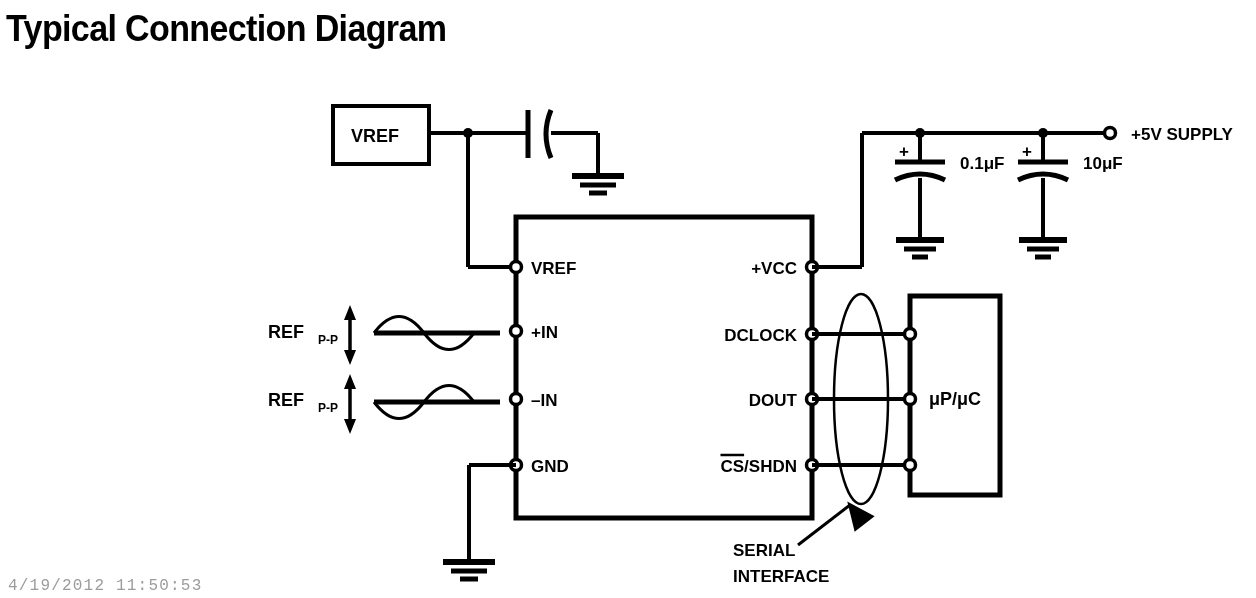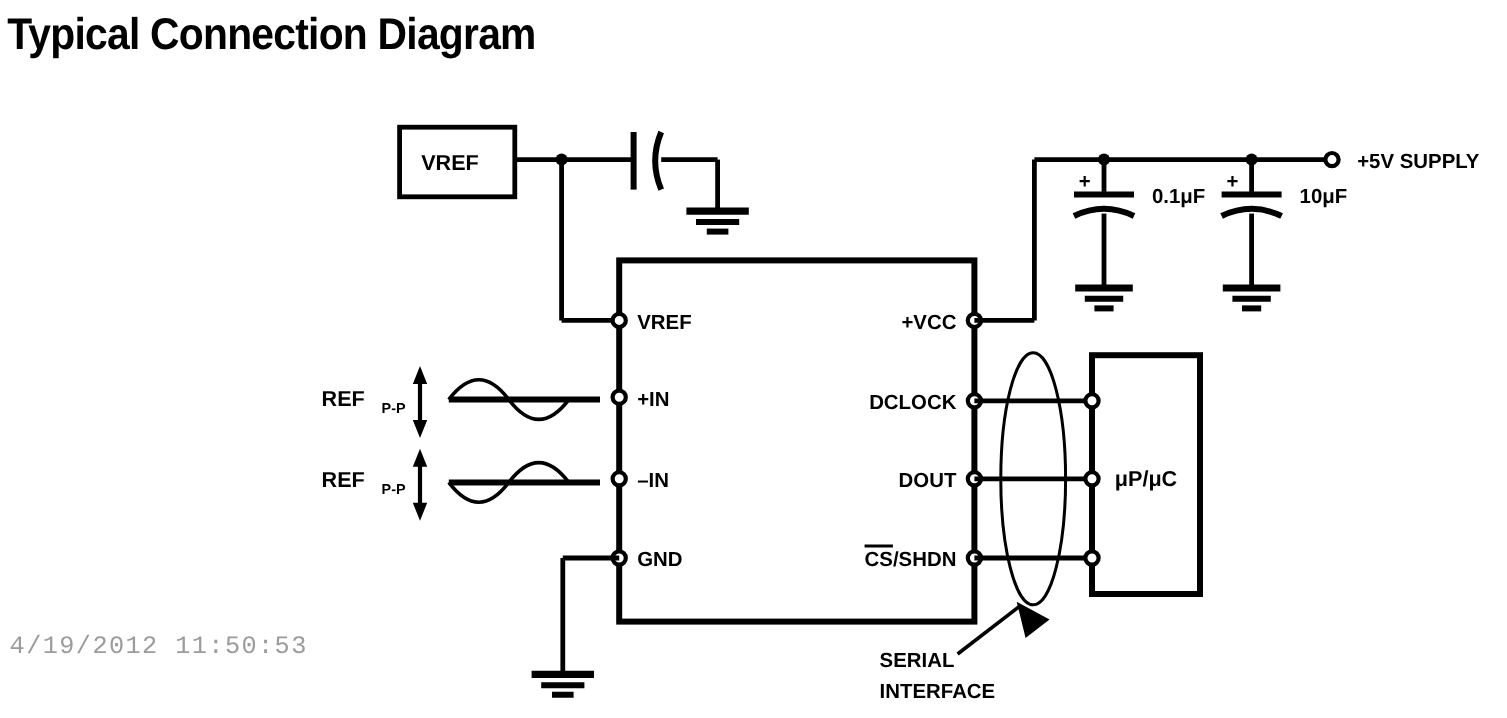--- a/index.html
+++ b/index.html
@@ -31,23 +31,23 @@
     font-weight: bold;
     letter-spacing: -0.7px;
     transform: scaleX(0.92);
     transform-origin: left top;
     white-space: nowrap;
     color: #000000;
   }
   .timestamp {
     position: absolute;
     left: 8px;
-    top: 528px;
+    top: 577px;
     font-family: "Liberation Mono", monospace;
-    font-size: 21px;
+    font-size: 16px;
     letter-spacing: 1.2px;
     color: #9c9c9c;
     white-space: nowrap;
   }
   svg#schematic {
     position: absolute;
     left: 0;
     top: 0;
     width: 1256px;
     height: 598px;

